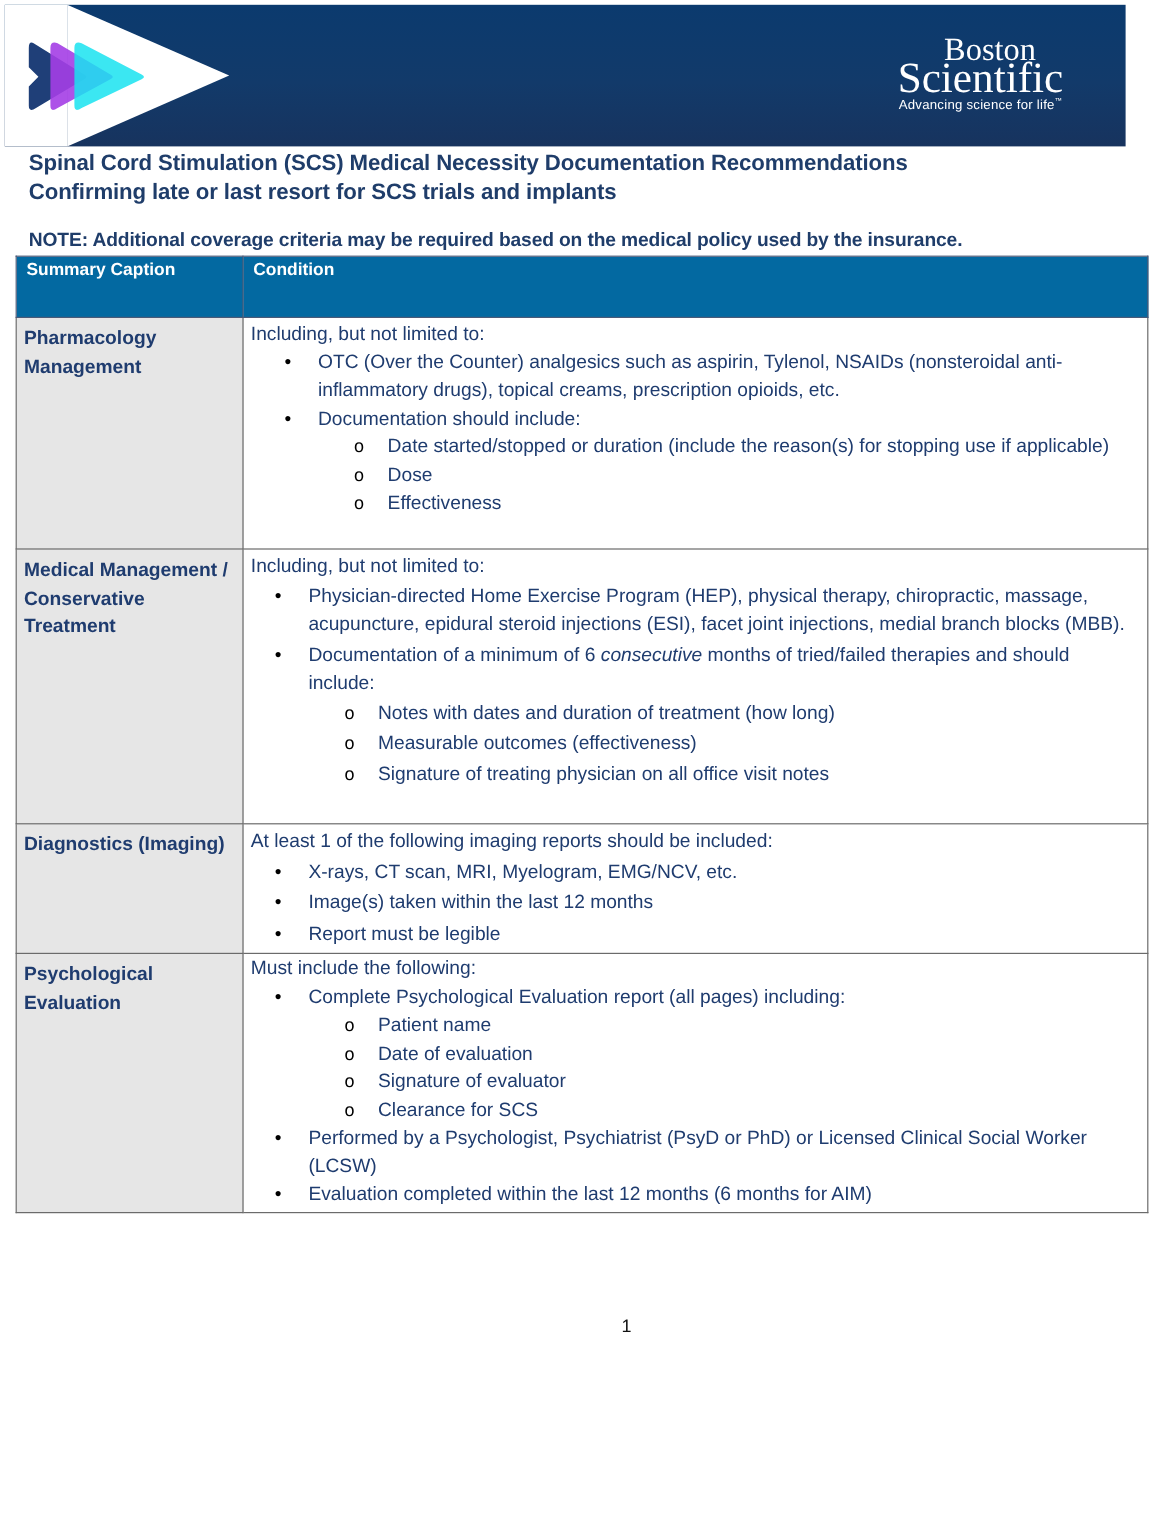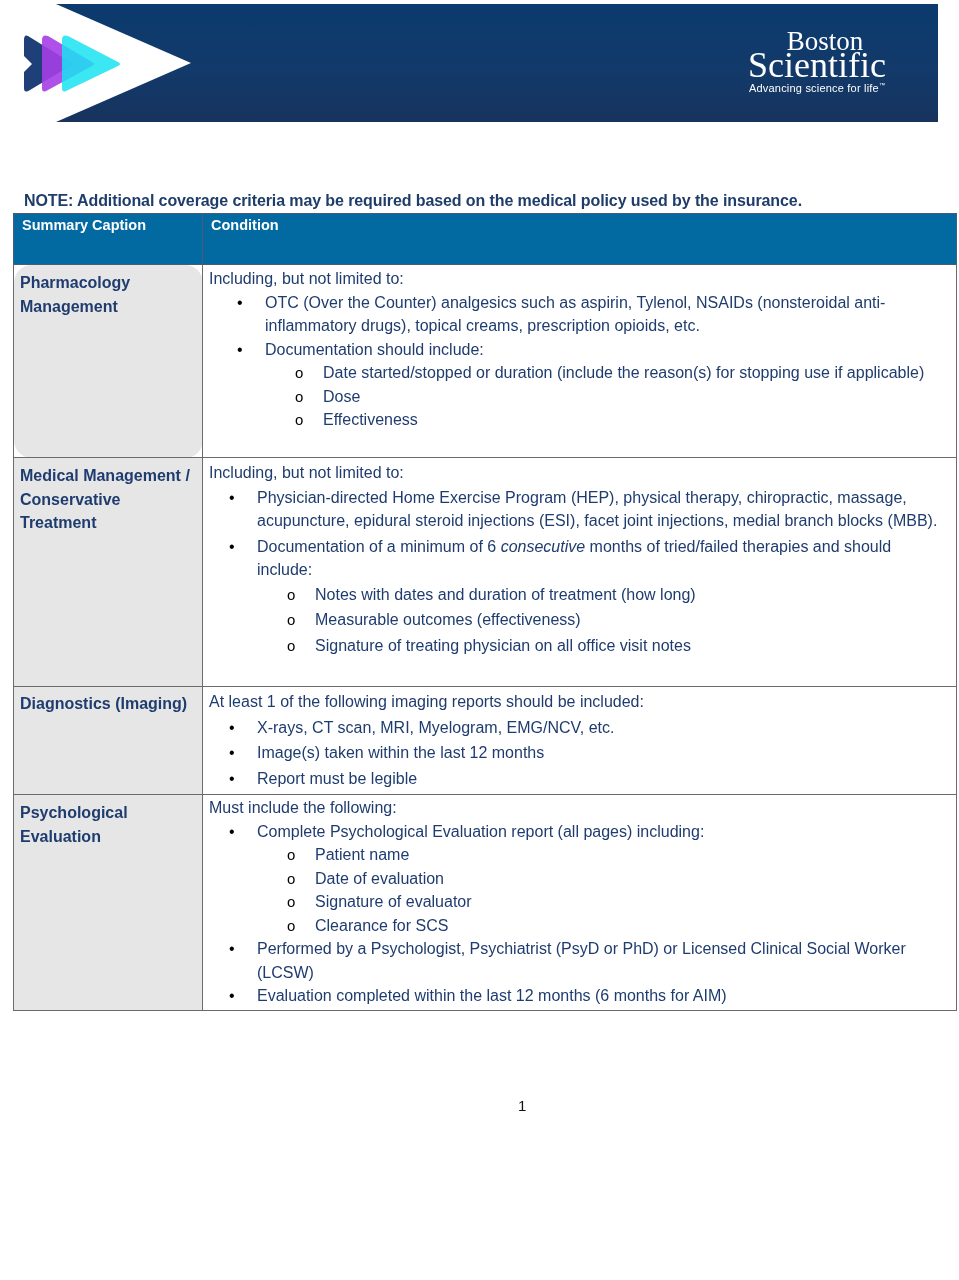--- a/index.html
+++ b/index.html
@@ -65,39 +65,41 @@
     <path d="M46 4 Q40 2 40 8 L40 56 Q40 62 46 58 L96 34 Q100 32 96 30 Z" fill="#19e3f0" opacity="0.85"></path>
   </svg>
   <div class="brand">
     <div class="b1">Boston</div>
     <div class="b2">Scientific</div>
     <div class="tag"><span>Advancing science for life</span><span class="tm">™</span></div>
   </div>
 </div>
 
 <div class="title">
+  <div>Spinal Cord Stimulation (SCS) Medical Necessity Documentation Recommendations</div>
+  <div>Confirming late or last resort for SCS trials and implants</div>
 </div>
 
 <div class="note">NOTE: Additional coverage criteria may be required based on the medical policy used by the insurance.</div>
 
 <table class="main">
   <colgroup>
       <col class="c1">
       <col>
     </colgroup>
   <thead>
     <tr>
       <th>Summary Caption</th>
       <th>Condition</th>
     </tr>
   </thead>
   <tbody>
 
     <tr class="row-pharm" style="height:193px;">
-      <td class="cap" style="padding-top:6px;border-radius:18px;">Pharmacology Management</td>
+      <td class="cap" style="padding-top:6px;">Pharmacology Management</td>
       <td style="padding-top:2px;">
         <div class="intro">Including, but not limited to:</div>
         <ul class="l1">
           <li>OTC (Over the Counter) analgesics such as aspirin, Tylenol, NSAIDs (nonsteroidal anti-inflammatory drugs), topical creams, prescription opioids, etc.</li>
           <li>
             <span>Documentation should include:</span>
             <ul class="l2">
               <li>Date started/stopped or duration (include the reason(s) for stopping use if applicable)</li>
               <li>Dose</li>
               <li>Effectiveness</li>

